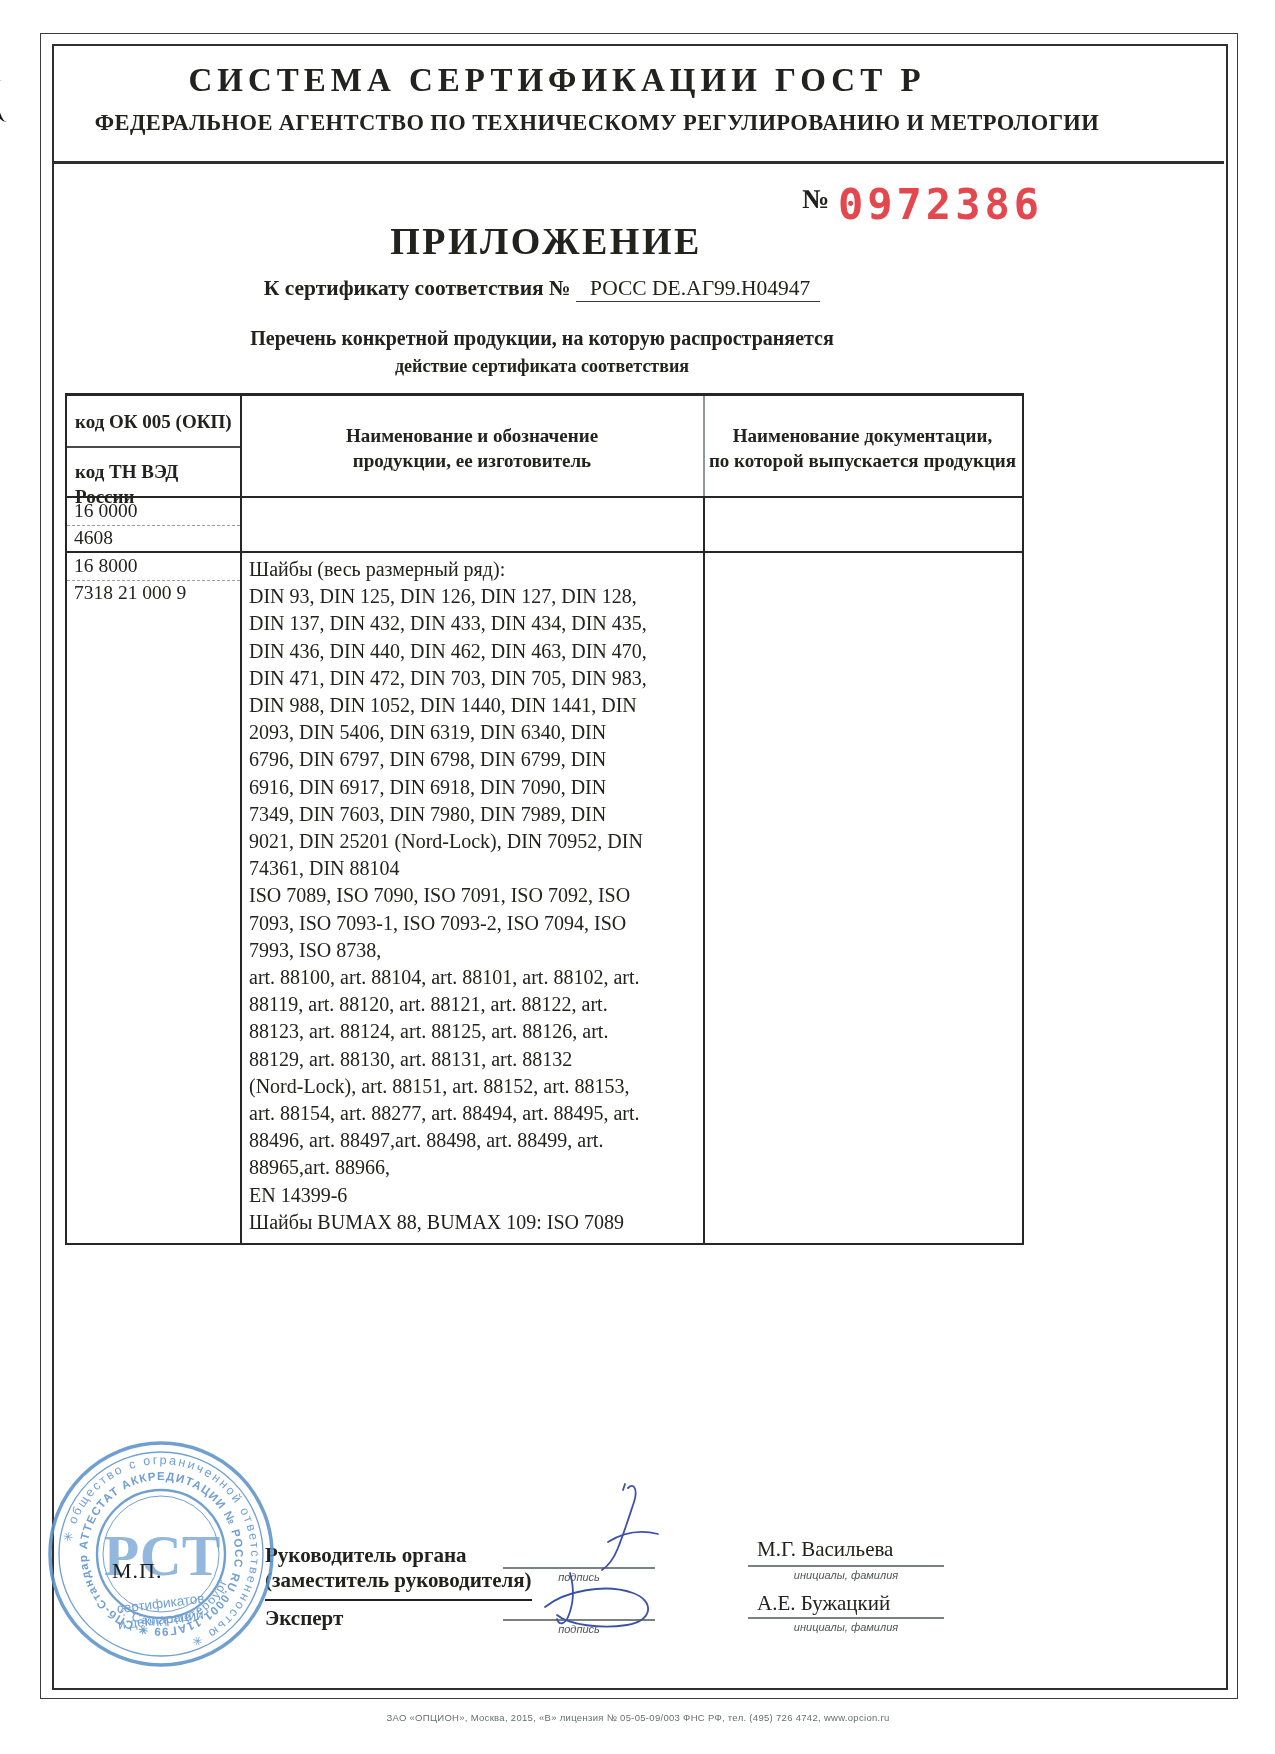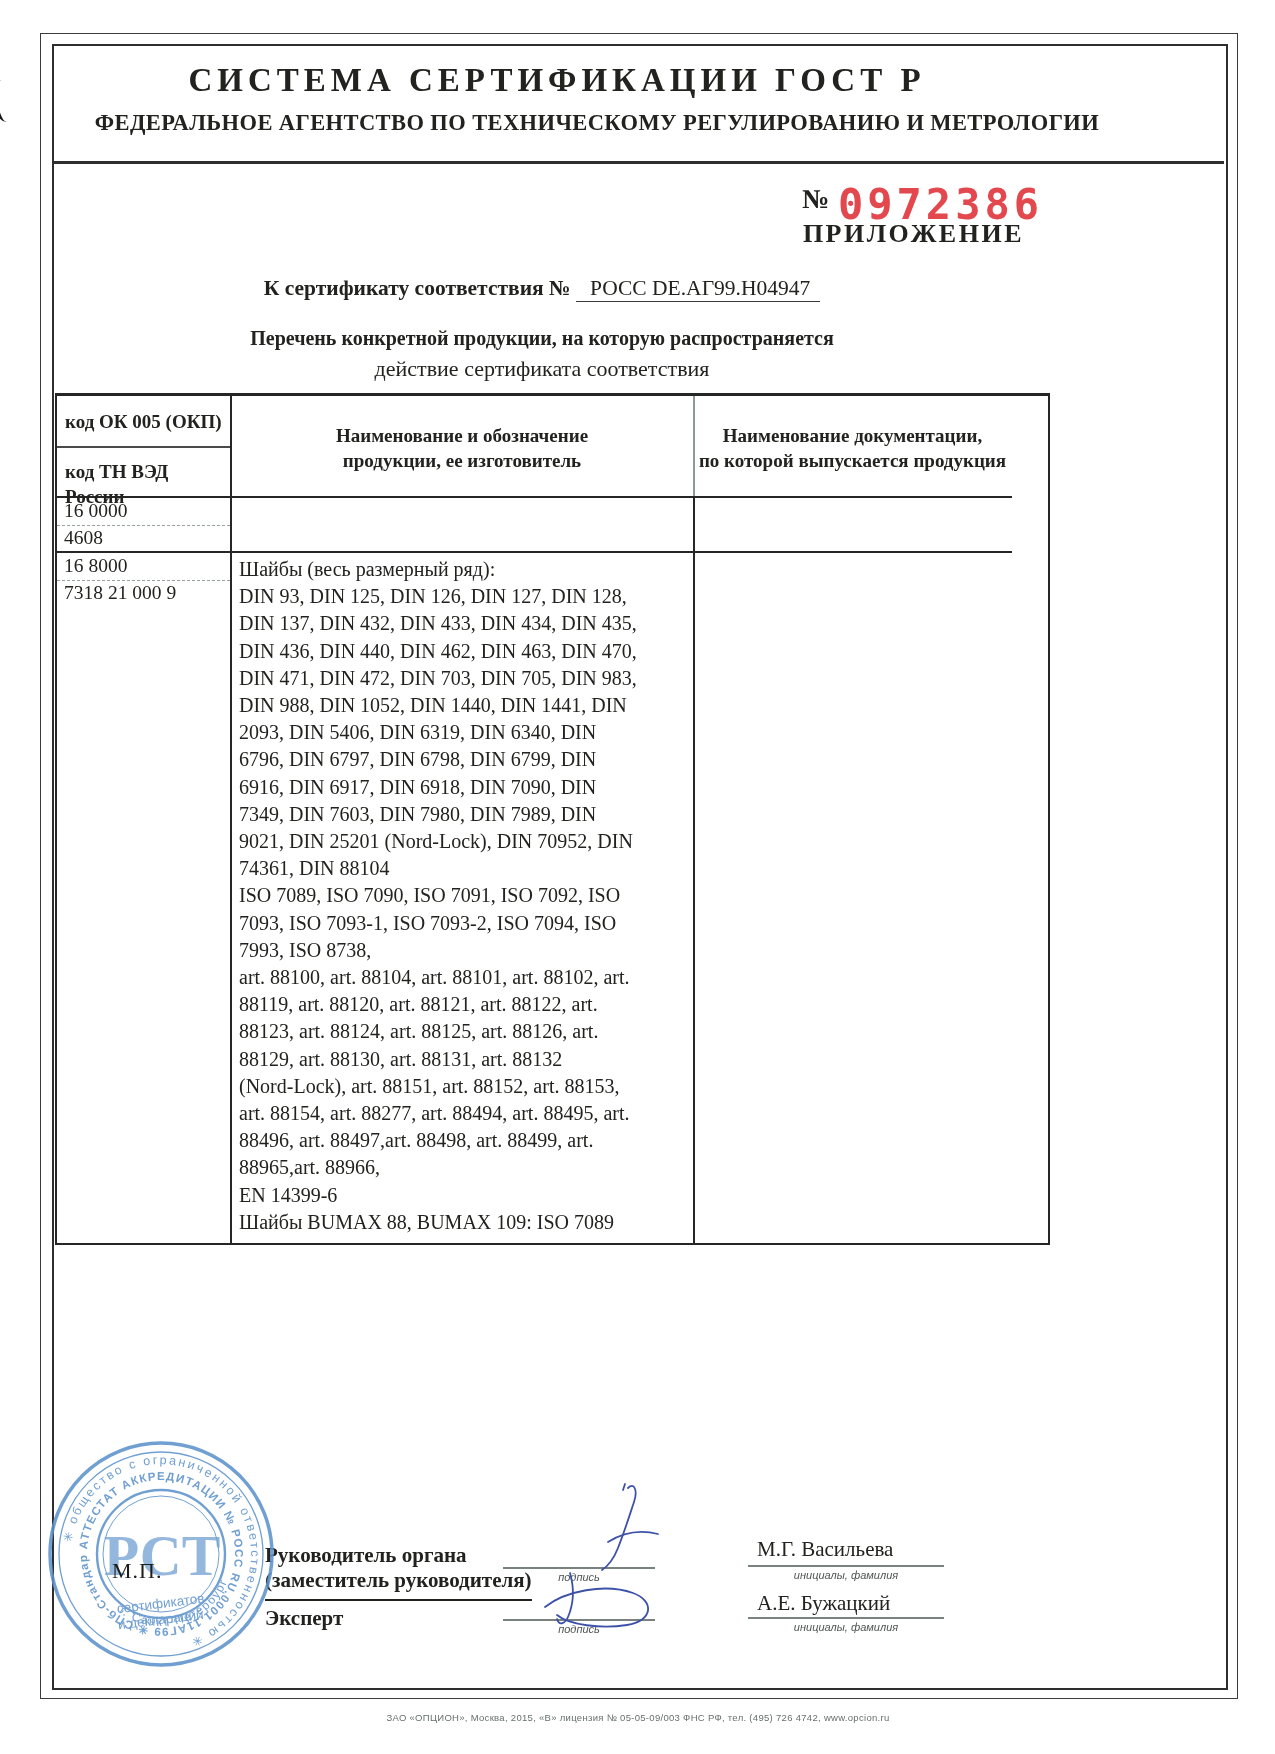--- a/index.html
+++ b/index.html
@@ -10,27 +10,27 @@
   .frame-outer{left:40px;top:33px;width:1196px;height:1664px;border:1.5px solid #3c3c3c;}
   .frame-inner{left:52px;top:44px;width:1172px;height:1642px;border:2.5px solid #2e2e2e;}
   
   .h1{left:52px;top:62px;width:1010px;text-align:center;font-size:33px;font-weight:bold;letter-spacing:5px;}
   .h2{left:52px;top:110px;width:1090px;text-align:center;font-size:22.5px;font-weight:bold;letter-spacing:0.4px;}
   .head-rule{left:54px;top:161px;width:1170px;height:2.5px;background:#2e2e2e;}
   
   .num-label{left:802px;top:184px;font-size:27px;font-weight:bold;}
   .num-value{left:838px;top:180px;font-family:"DejaVu Sans Mono",monospace;font-size:42px;letter-spacing:4px;color:#e2484e;font-weight:bold;}
   
-  .doc-title{left:44px;top:219px;width:980px;text-align:right;font-size:26px;font-weight:bold;letter-spacing:2.5px;}
+  .doc-title{left:56px;top:219px;width:980px;text-align:center;font-size:38px;font-weight:bold;letter-spacing:2.5px;}
   .cert-line{left:52px;top:276px;width:980px;text-align:center;font-size:21.5px;font-weight:bold;}
   .cert-num{font-weight:normal;border-bottom:1.5px solid #3a3a3a;padding:0 10px 1px 14px;}
   .desc1{left:52px;top:327px;width:980px;text-align:center;font-size:20px;font-weight:bold;}
-  .desc2{left:52px;top:356px;width:980px;text-align:center;font-size:22px;font-weight:normal;}
-  
-  .tbl{left:55px;top:393px;width:955px;height:847px;border:2px solid #262626;border-top-width:3px;padding-left:36px;}
+  .desc2{left:52px;top:356px;width:980px;text-align:center;font-size:18px;font-weight:bold;}
+  
+  .tbl{left:65px;top:393px;width:955px;height:847px;border:2px solid #262626;border-top-width:3px;}
   .tbl .v1{left:173px;top:0;width:2px;height:847px;background:#262626;}
   .tbl .v2h{left:636px;top:0;width:1.5px;height:102px;background:#8f9a98;}
   .tbl .v2b{left:636px;top:102px;width:2px;height:745px;background:#262626;}
   .tbl .hsplit{left:0;top:50px;width:173px;height:1.5px;background:#4a4a4a;}
   .tbl .hb{left:0;top:100px;width:955px;height:2px;background:#262626;}
   .tbl .r1b{left:0;top:155px;width:955px;height:2px;background:#262626;}
   .tbl .dash1{left:0;top:129px;width:173px;border-top:1.5px dashed #9aa29f;}
   .tbl .dash2{left:0;top:184px;width:173px;border-top:1.5px dashed #9aa29f;}
   .th{font-size:19px;font-weight:bold;white-space:pre-line;line-height:25px;}
   .c1a{left:8px;top:13px;width:162px;}

